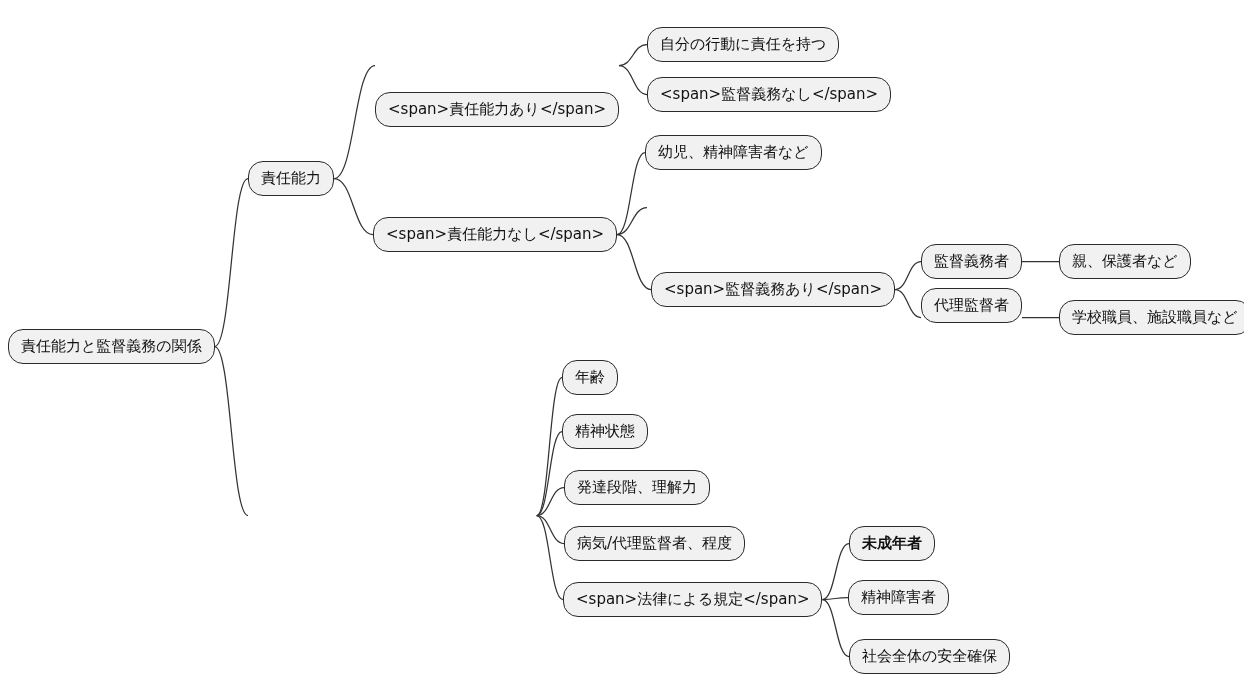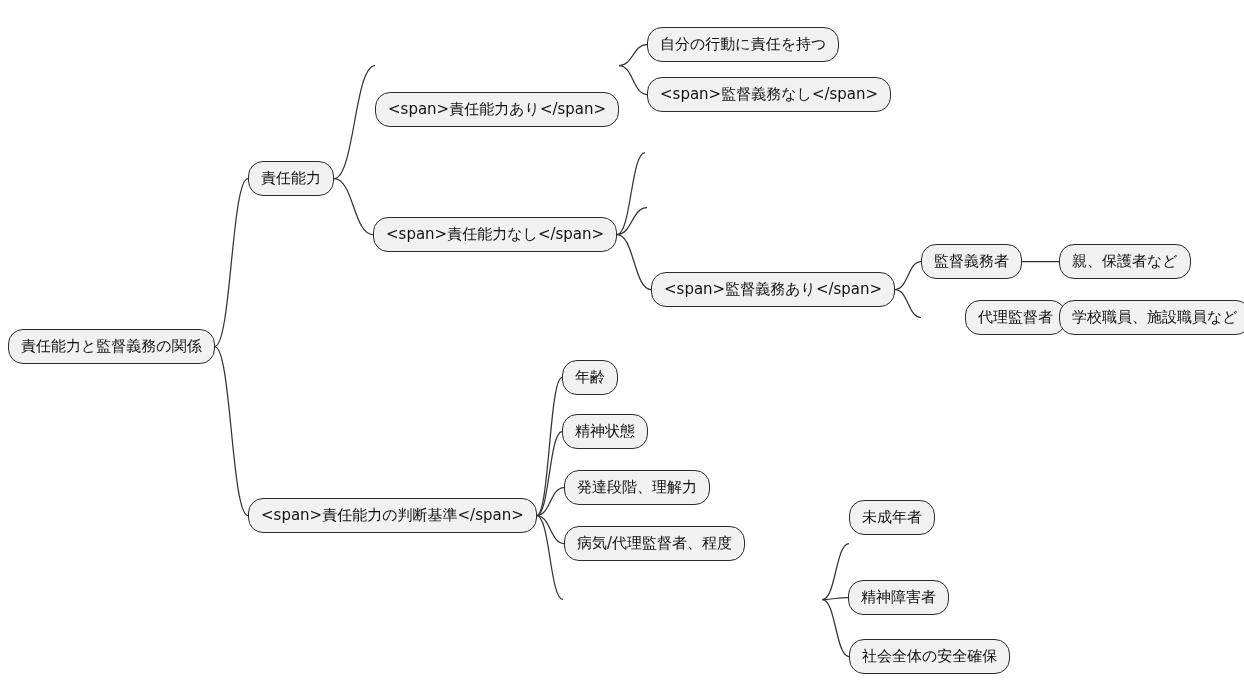--- a/index.html
+++ b/index.html
@@ -70,26 +70,27 @@
       <path d="M 822.453125 599.5 C 835.2265625 599.5, 835.2265625 597.5, 848 597.5"></path>
       <path d="M 822.453125 599.5 C 835.7265625 599.5, 835.7265625 656.5, 849 656.5"></path>
     </svg>
 
   <div class="node" style="left:8px;   top:329px;">責任能力と監督義務の関係</div>
   <div class="node" style="left:248px; top:161px;">責任能力</div>
   <div class="node" style="left:375px; top:48px;margin-top:44px;">&lt;span&gt;責任能力あり&lt;/span&gt;</div>
   <div class="node" style="left:647px; top:27px;">自分の行動に責任を持つ</div>
   <div class="node" style="left:647px; top:77px;">&lt;span&gt;監督義務なし&lt;/span&gt;</div>
   <div class="node" style="left:373px; top:217px;">&lt;span&gt;責任能力なし&lt;/span&gt;</div>
+  <div class="node" style="left:645px; top:135px;">幼児、精神障害者など</div>
   <div class="node" style="left:651px; top:272px;">&lt;span&gt;監督義務あり&lt;/span&gt;</div>
   <div class="node" style="left:921px; top:244px;">監督義務者</div>
   <div class="node" style="left:1059px;top:244px;">親、保護者など</div>
-  <div class="node" style="left:921px; top:300px;margin-left:44px;">代理監督者</div>
+  <div class="node" style="left:921px; top:288px;">代理監督者</div>
   <div class="node" style="left:1059px;top:300px;">学校職員、施設職員など</div>
-  <div class="node" style="left:248px; top:498px;">&lt;span&gt;責任能力の判断基準&lt;/span&gt;</div>
   <div class="node" style="left:562px; top:360px;">年齢</div>
   <div class="node" style="left:562px; top:414px;">精神状態</div>
   <div class="node" style="left:564px; top:470px;">発達段階、理解力</div>
   <div class="node" style="left:564px; top:526px;">病気/代理監督者、程度</div>
-  <div class="node" style="left:849px; top:500px;">未成年者</div>
+  <div class="node" style="left:563px; top:582px;">&lt;span&gt;法律による規定&lt;/span&gt;</div>
+  <div class="node" style="left:849px; top:526px;font-weight:bold;">未成年者</div>
   <div class="node" style="left:848px; top:580px;">精神障害者</div>
   <div class="node" style="left:849px; top:639px;">社会全体の安全確保</div>
 </div>
 
 </body></html>

